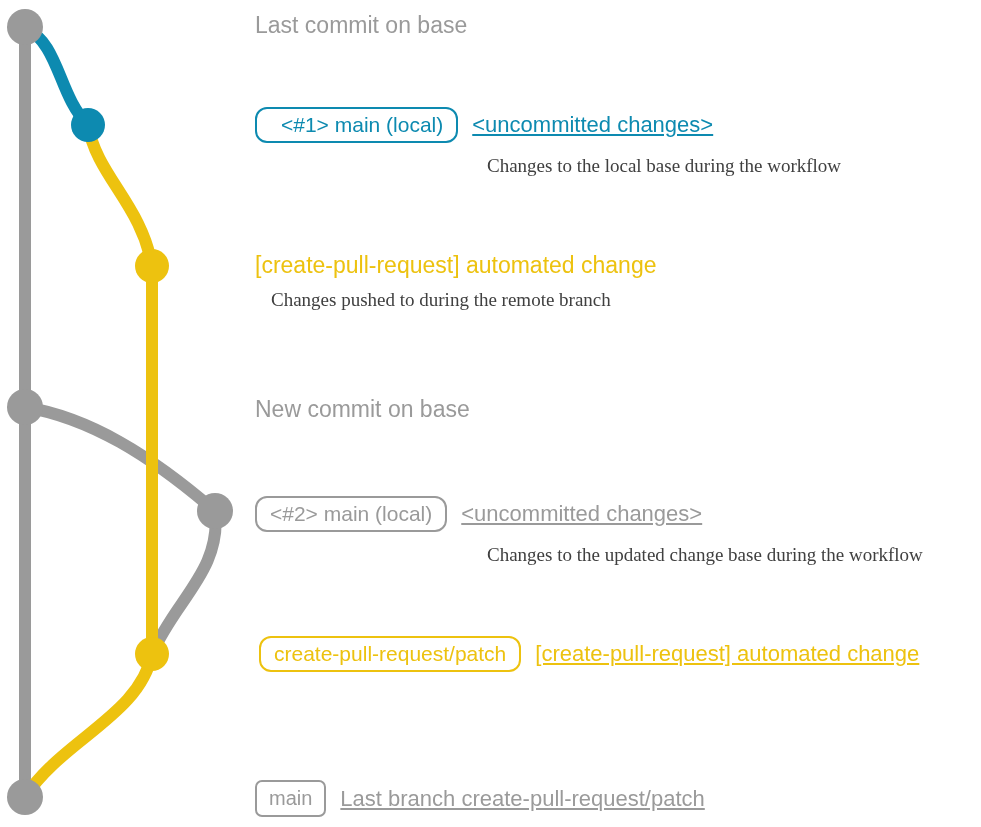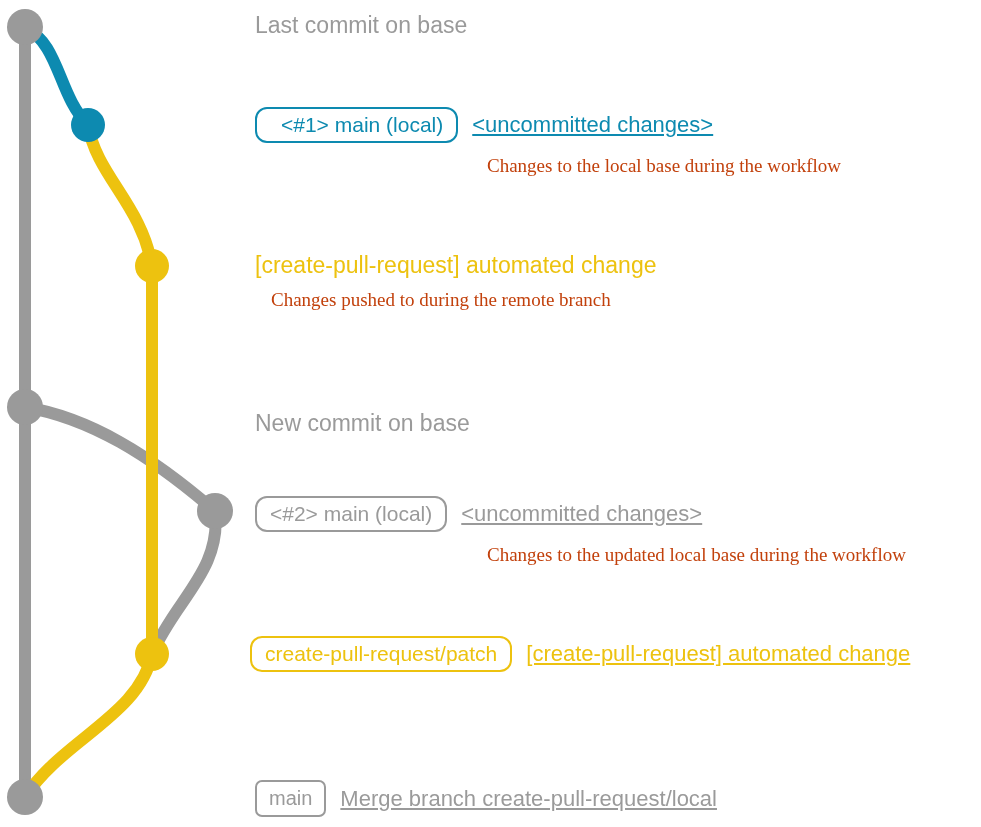--- a/index.html
+++ b/index.html
@@ -62,21 +62,21 @@
   }
   .headline-plain {
     font-size: 23px;
     line-height: 1;
     white-space: nowrap;
     font-family: "Liberation Sans", sans-serif;
   }
   .subline {
     font-size: 19px;
     line-height: 1;
-    color: #c2410c;
+    color: #404040;
     white-space: nowrap;
     font-family: "Liberation Serif", serif;
     margin-top: 13px;
   }
   .gap-after-tag { margin-left: 14px; text-decoration: underline; }
 </style>
 </head>
 <body>
 
 <div id="root">
@@ -126,49 +126,49 @@
 
   <div class="row" style="left:255px; top:254px;">
     <div class="row-inner">
       <div class="row-main">
         <span class="headline-plain" style="color:#edc20f;">[create-pull-request] automated change</span>
       </div>
       <div class="subline" style="margin-left:16px;">Changes pushed to during the remote branch</div>
     </div>
   </div>
 
-  <div class="row" style="left:255px; top:412px;">
+  <div class="row" style="left:255px; top:398px;">
     <div class="row-inner">
       <div class="row-main">
         <span class="headline-plain" style="color:#9a9a9a;">New commit on base</span>
       </div>
     </div>
   </div>
 
   <div class="row" style="left:255px; top:496px;justify-content:flex-end;">
     <div class="row-inner">
       <div class="row-main">
         <span class="tag" style="color:#9a9a9a;">&lt;#2&gt; main (local)</span>
         <span class="headline gap-after-tag" style="color:#9a9a9a;">&lt;uncommitted changes&gt;</span>
       </div>
-      <div class="subline" style="margin-left:232px;">Changes to the updated local base during the workflow</div>
+      <div class="subline" style="margin-left:232px;">Changes to the updated change base during the workflow</div>
     </div>
   </div>
 
-  <div class="row" style="left:250px; top:636px;">
+  <div class="row" style="left:259px; top:636px;">
     <div class="row-inner">
       <div class="row-main">
         <span class="tag" style="color:#edc20f;">create-pull-request/patch</span>
         <span class="headline gap-after-tag" style="color:#edc20f;">[create-pull-request] automated change</span>
       </div>
     </div>
   </div>
 
   <div class="row" style="left:255px; top:780px;">
     <div class="row-inner">
       <div class="row-main">
         <span class="tag tag-sm" style="color:#9a9a9a;">main</span>
-        <span class="headline gap-after-tag" style="color:#9a9a9a;">Merge branch create-pull-request/local</span>
+        <span class="headline gap-after-tag" style="color:#9a9a9a;">Last branch create-pull-request/patch</span>
       </div>
     </div>
   </div>
 
 </div>
 
 </body></html>

